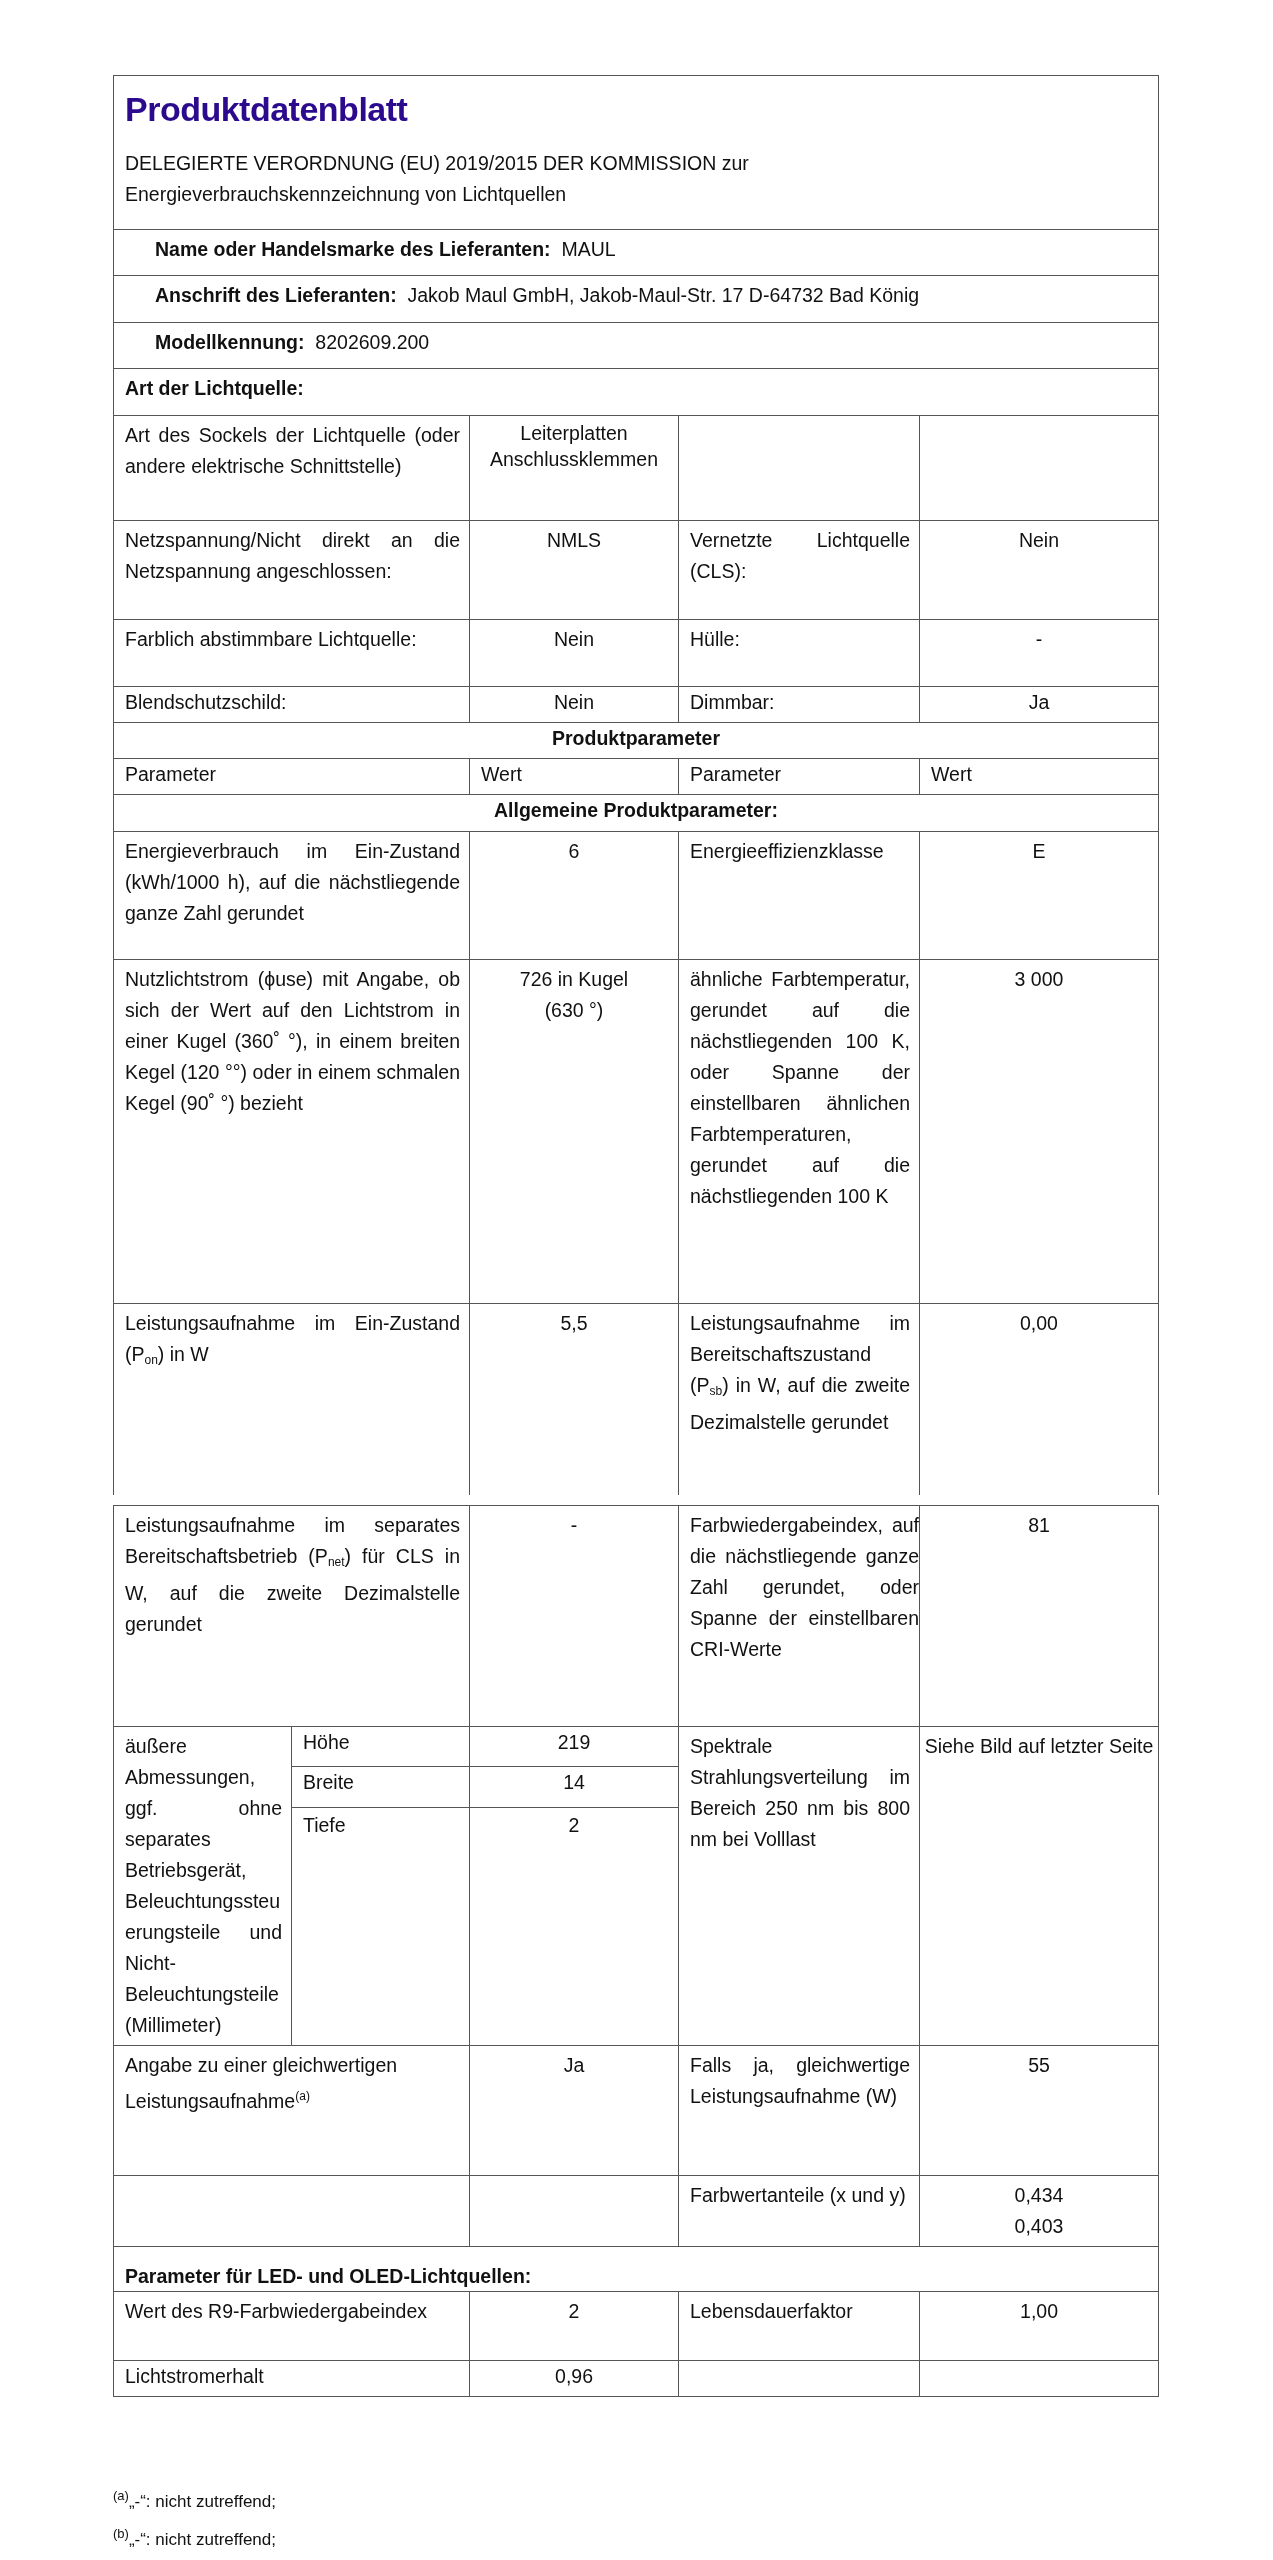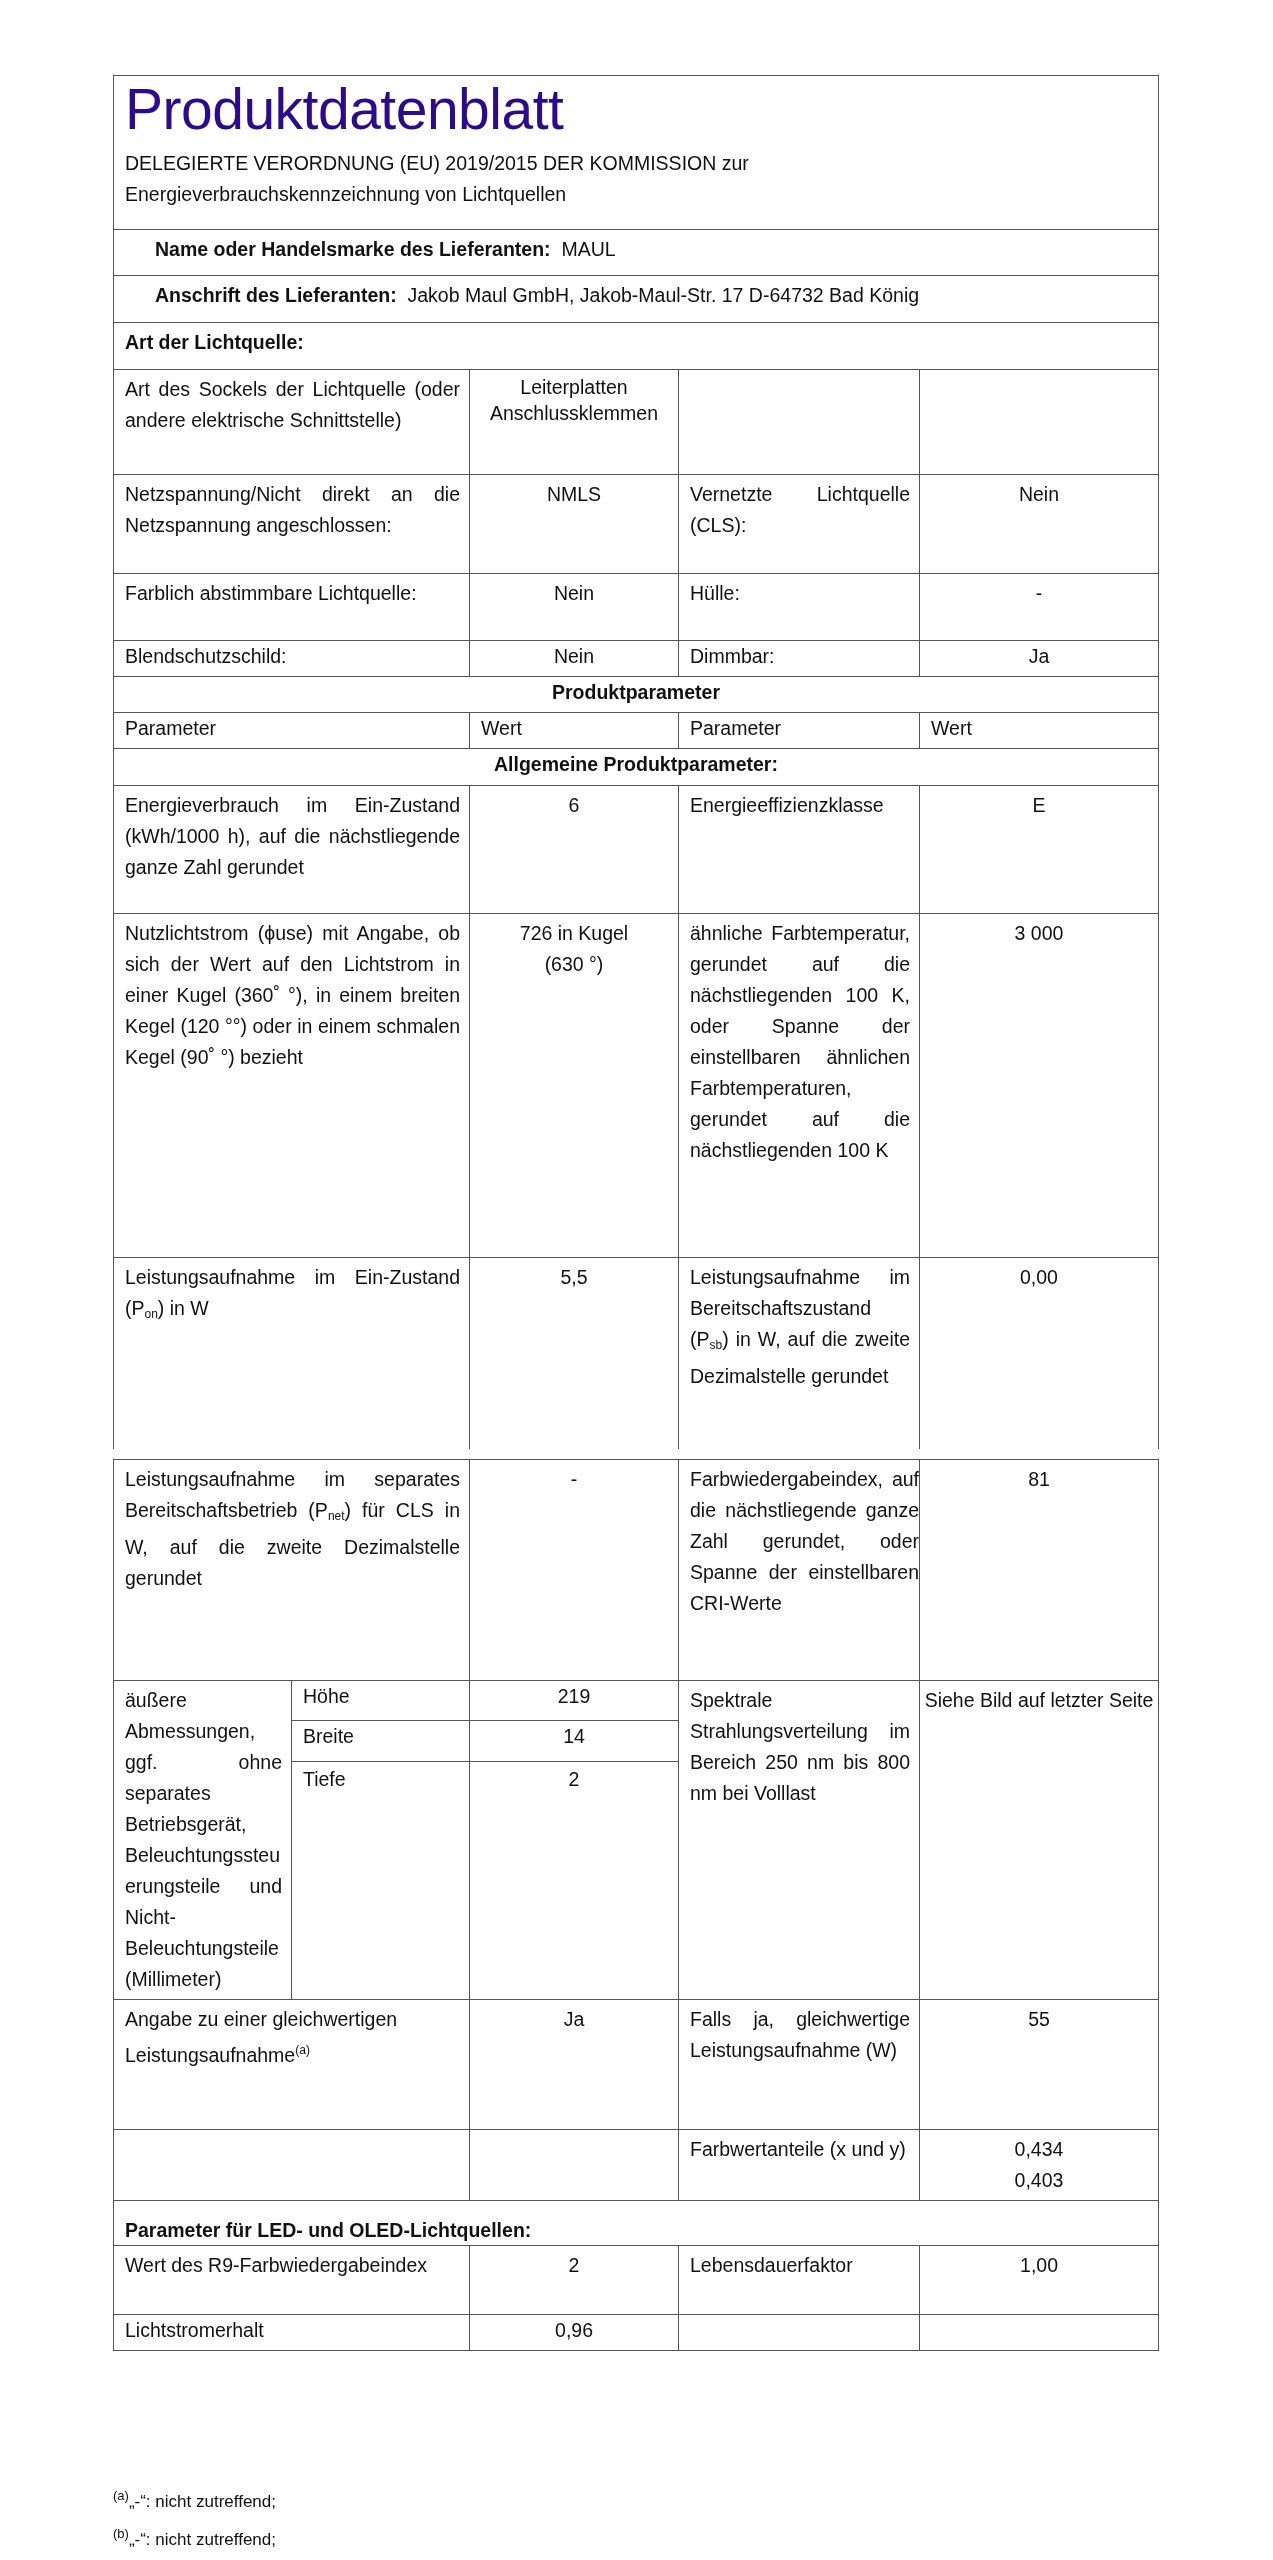--- a/index.html
+++ b/index.html
@@ -4,21 +4,21 @@
 <style>
   html, body { margin:0; padding:0; background:#ffffff; }
   body { width:1273px; height:2560px; position:relative; font-family:"Liberation Sans", sans-serif; color:#111; }
   .sheet { position:absolute; left:113px; top:75px; width:1045px; }
   table { border-collapse:collapse; width:1045px; table-layout:fixed; }
   td { border:1.5px solid #555; padding:4px 9px 4px 11px; vertical-align:top; font-size:19.5px; line-height:31px; word-wrap:break-word; overflow:hidden; }
   td.c { text-align:center; padding-left:4px; padding-right:4px; }
   td.j { text-align:justify; text-align-last:left; }
   td.b { font-weight:bold; }
   .head-cell { padding:4px 11px 8px 11px; }
-  .title { font-size:57px; font-weight:normal; color:#2b0a8e; line-height:58px; margin:0 0 10px 0; letter-spacing:-0.5px; }
+  .title { font-size:34px; font-weight:bold; color:#2b0a8e; line-height:58px; margin:0 0 10px 0; letter-spacing:-0.5px; }
   .reg { font-size:19.5px; line-height:31px; }
   .lbl { font-weight:bold;margin-left:30px; }
   .sub { font-size:12px; vertical-align:-3px; }
   .sup { font-size:12px; vertical-align:8px; }
   .gap { height:10px; }
   table.t1 { border-bottom:none; }
   table.t1 tr:last-child td { border-bottom:none; }
   .notes { position:absolute; left:113px; top:2480px; font-size:17px; line-height:32px; }
   .notes .mk { font-size:13px; vertical-align:7px; }
 </style>
@@ -39,20 +39,23 @@
         <div class="title">Produktdatenblatt</div>
         <div class="reg">DELEGIERTE VERORDNUNG (EU) 2019/2015 DER KOMMISSION zur</div>
         <div class="reg">Energieverbrauchskennzeichnung von Lichtquellen</div>
       </td>
     </tr>
     <tr style="height:46px">
       <td colspan="4"><span class="lbl">Name oder Handelsmarke des Lieferanten:</span>&nbsp;&nbsp;<span>MAUL</span></td>
     </tr>
     <tr style="height:47px">
       <td colspan="4"><span class="lbl">Anschrift des Lieferanten:</span>&nbsp;&nbsp;<span>Jakob Maul GmbH, Jakob-Maul-Str. 17 D-64732 Bad König</span></td>
+    </tr>
+    <tr style="height:46px">
+      <td colspan="4"><span class="lbl">Modellkennung:</span>&nbsp;&nbsp;<span>8202609.200</span></td>
     </tr>
     <tr style="height:47px">
       <td colspan="4" class="b">Art der Lichtquelle:</td>
     </tr>
     <tr style="height:105px">
       <td class="j">Art des Sockels der Lichtquelle (oder andere elektrische Schnittstelle)</td>
       <td class="c" style="line-height:26px;">Leiterplatten Anschlussklemmen</td>
       <td></td>
       <td class="c"></td>
     </tr>

